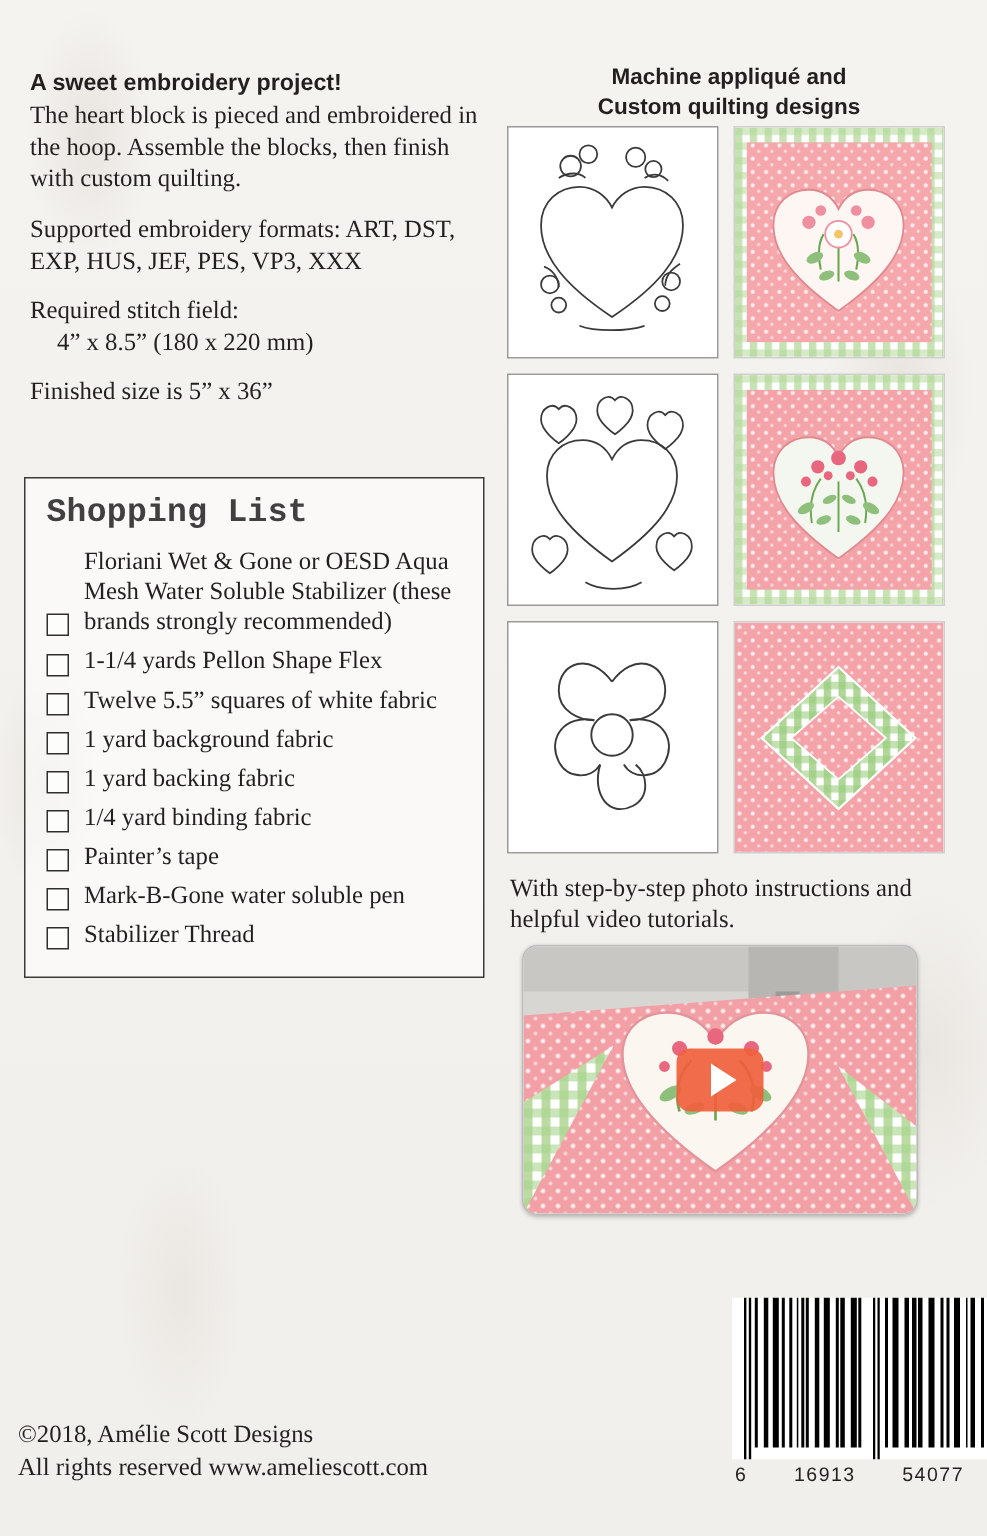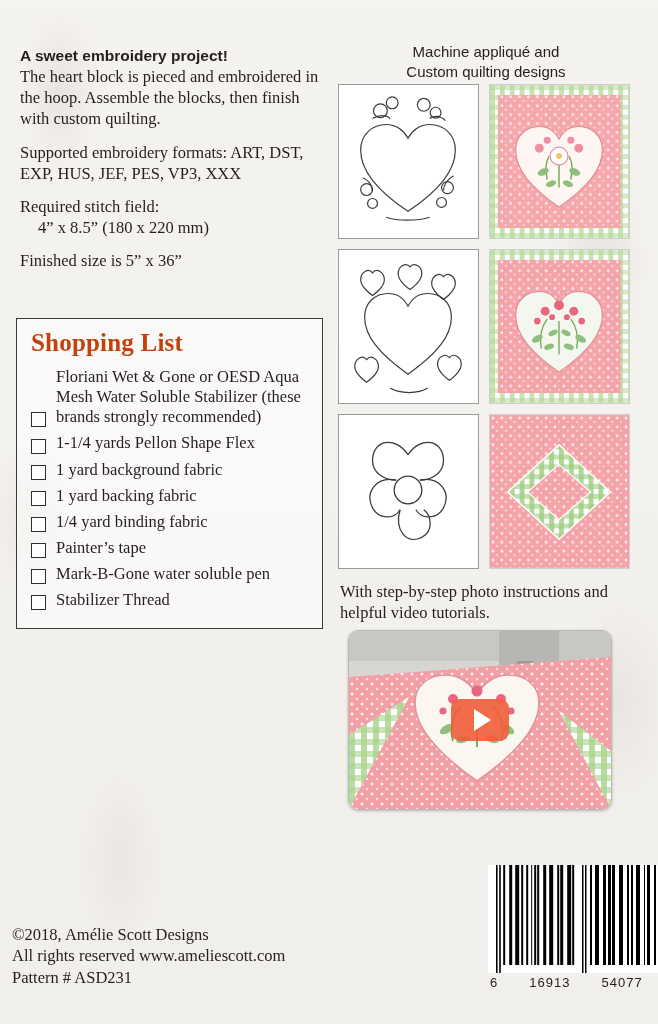--- a/index.html
+++ b/index.html
@@ -63,23 +63,23 @@
     position: absolute;
     left: 16px;
     top: 318px;
     width: 307px;
     border: 1.6px solid #3b3b3b;
     background: rgba(255,255,255,0.55);
     padding: 8px 10px 12px 12px;
     box-sizing: border-box;
   }
   .shopping h2 {
-    font-family: Liberation Serif, serif;
-    color: #c2410c;
-    font-size: 25px;
+    font-family: Liberation Mono, monospace;
+    color: #404040;
+    font-size: 22px;
     font-weight: bold;
     margin: 2px 0 10px 2px;
     letter-spacing: 0.2px;
   }
   .shop-item {
     display: flex;
     align-items: flex-end;
     margin-bottom: 6px;
     font-size: 16.5px;
     line-height: 1.22;
@@ -95,21 +95,21 @@
   .shop-item .txt { flex: 1 1 auto; }
 
   
   .right-head {
     position: absolute;
     left: 336px;
     top: 42px;
     width: 300px;
     text-align: center;
     font-family: "Liberation Sans", sans-serif;
-    font-weight: normal;
+    font-weight: bold;
     font-size: 15px;
     line-height: 1.32;
   }
 
   .grid {
     position: absolute;
     left: 338px;
     top: 84px;
     width: 292px;
   }
@@ -225,20 +225,24 @@
   <div class="shopping">
     <h2>Shopping List</h2>
 
     <div class="shop-item">
       <span class="box"></span>
       <span class="txt">Floriani Wet &amp; Gone or OESD Aqua Mesh Water Soluble Stabilizer (these brands strongly recommended)</span>
     </div>
     <div class="shop-item">
       <span class="box"></span>
       <span class="txt">1-1/4 yards Pellon Shape Flex</span>
+    </div>
+    <div class="shop-item">
+      <span class="box"></span>
+      <span class="txt">Twelve 5.5” squares of white fabric</span>
     </div>
     <div class="shop-item">
       <span class="box"></span>
       <span class="txt">1 yard background fabric</span>
     </div>
     <div class="shop-item">
       <span class="box"></span>
       <span class="txt">1 yard backing fabric</span>
     </div>
     <div class="shop-item">
@@ -462,21 +466,20 @@
         <ellipse cx="114" cy="108" rx="7" ry="3.6" transform="rotate(-20 114 108)"></ellipse>
         <ellipse cx="143" cy="108" rx="7" ry="3.6" transform="rotate(20 143 108)"></ellipse>
       </g>
     </svg>
     <div class="play"></div>
   </div>
 
   <div class="footer">
     <div>©2018, Amélie Scott Designs</div>
     <div>All rights reserved   www.ameliescott.com</div>
-    <div>Pattern # ASD231</div>
   </div>
 
   <div class="barcode">
     <div class="bars">
         <svg xmlns="http://www.w3.org/2000/svg" viewBox="0 0 196 108" preserveAspectRatio="none" style="display:block;width:100%;height:100%">
           <rect width="196" height="108" fill="#ffffff"></rect>
           <rect x="8" y="0" width="1.6" height="108" fill="#000"></rect>
           <rect x="11.2" y="0" width="1.6" height="108" fill="#000"></rect>
           <rect x="15.2" y="0" width="2" height="100" fill="#000"></rect>
           <rect x="21.2" y="0" width="3" height="100" fill="#000"></rect>

